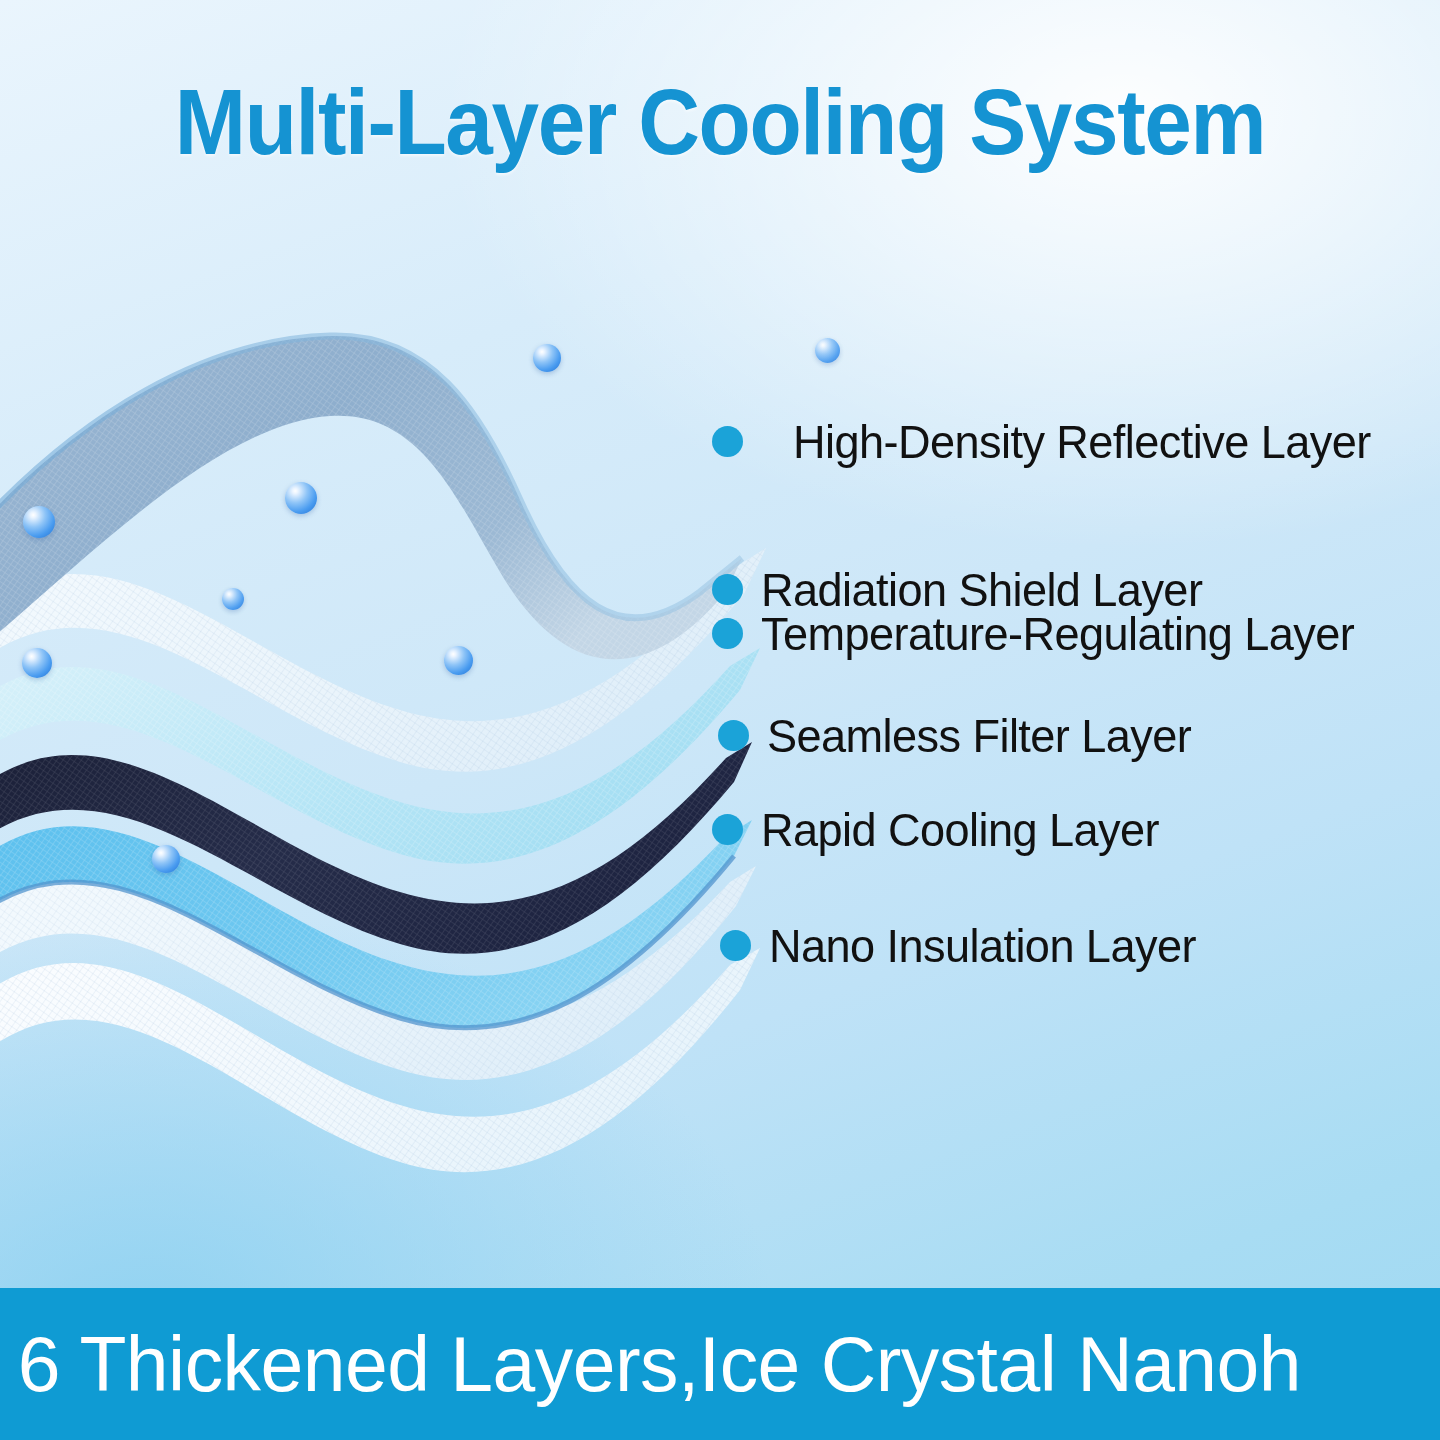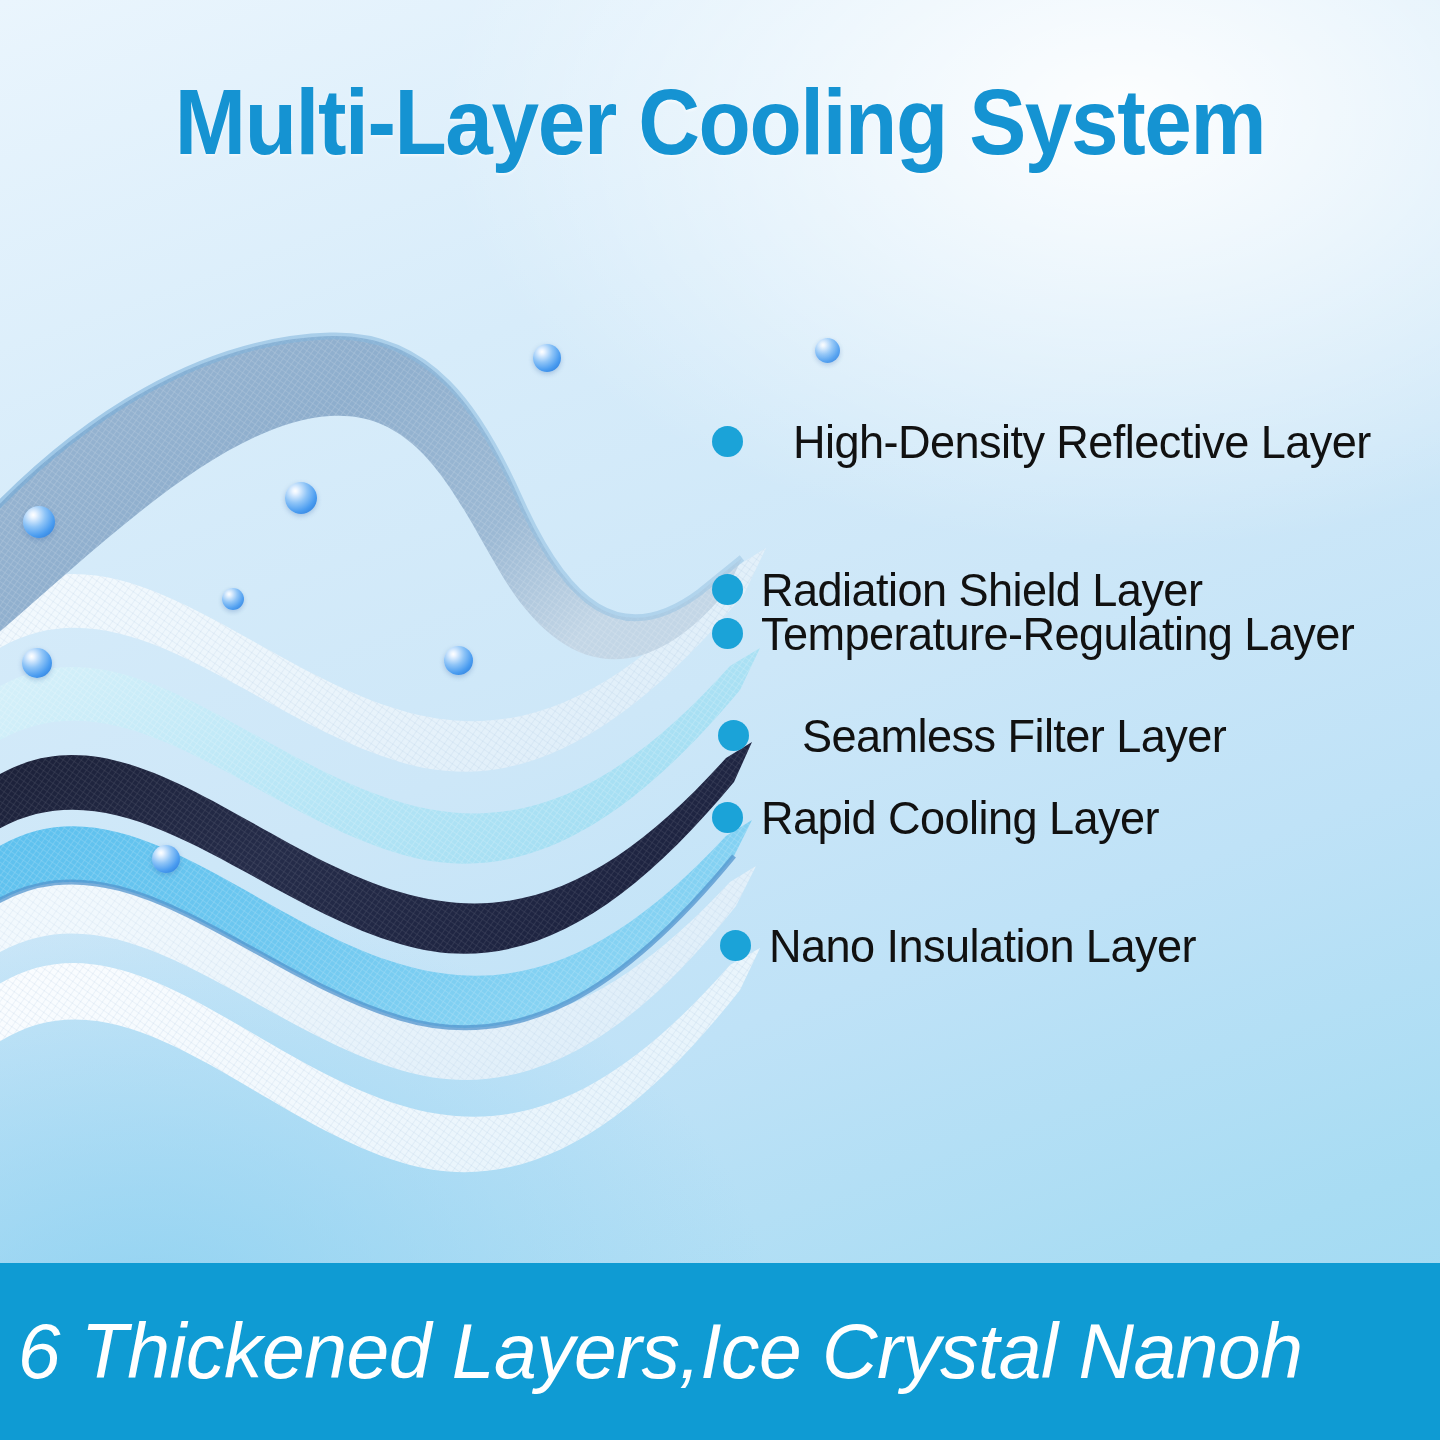--- a/index.html
+++ b/index.html
@@ -84,26 +84,25 @@
     transform: scaleX(0.96);
     transform-origin: 0 50%;
   }
 
   
   .banner {
     position: absolute;
     left: 0;
     right: 0;
     bottom: 0;
-    height: 177px;
+    height: 152px;
     background: #0f9bd3;
     display: flex;
     align-items: center;
     overflow: hidden;
-    font-style: italic;
   }
   .banner-text {
     color: #ffffff;
     font-size: 78px;
     font-weight: 400;
     letter-spacing: -0.5px;
     white-space: nowrap;
     padding-left: 18px;
     transform: scaleX(0.985);
     transform-origin: 0 50%;
@@ -247,26 +246,26 @@
     <div class="bullet-row" style="top:124px; left:0;margin-top:48px;">
       <span class="bullet-dot"></span>
       <span class="bullet-label">Radiation Shield Layer</span>
     </div>
 
     <div class="bullet-row" style="top:216px; left:0;text-align:right;">
       <span class="bullet-dot"></span>
       <span class="bullet-label">Temperature-Regulating Layer</span>
     </div>
 
-    <div class="bullet-row" style="top:318px; left:6px;gap:35px;">
+    <div class="bullet-row" style="top:318px; left:6px;">
       <span class="bullet-dot"></span>
       <span class="bullet-label">Seamless Filter Layer</span>
     </div>
 
-    <div class="bullet-row" style="top:400px; left:0;justify-content:center;">
+    <div class="bullet-row" style="top:412px; left:0;justify-content:center;">
       <span class="bullet-dot"></span>
       <span class="bullet-label">Rapid Cooling Layer</span>
     </div>
 
     <div class="bullet-row" style="top:528px; left:8px;">
       <span class="bullet-dot"></span>
       <span class="bullet-label">Nano Insulation Layer</span>
     </div>
   </div>
 

